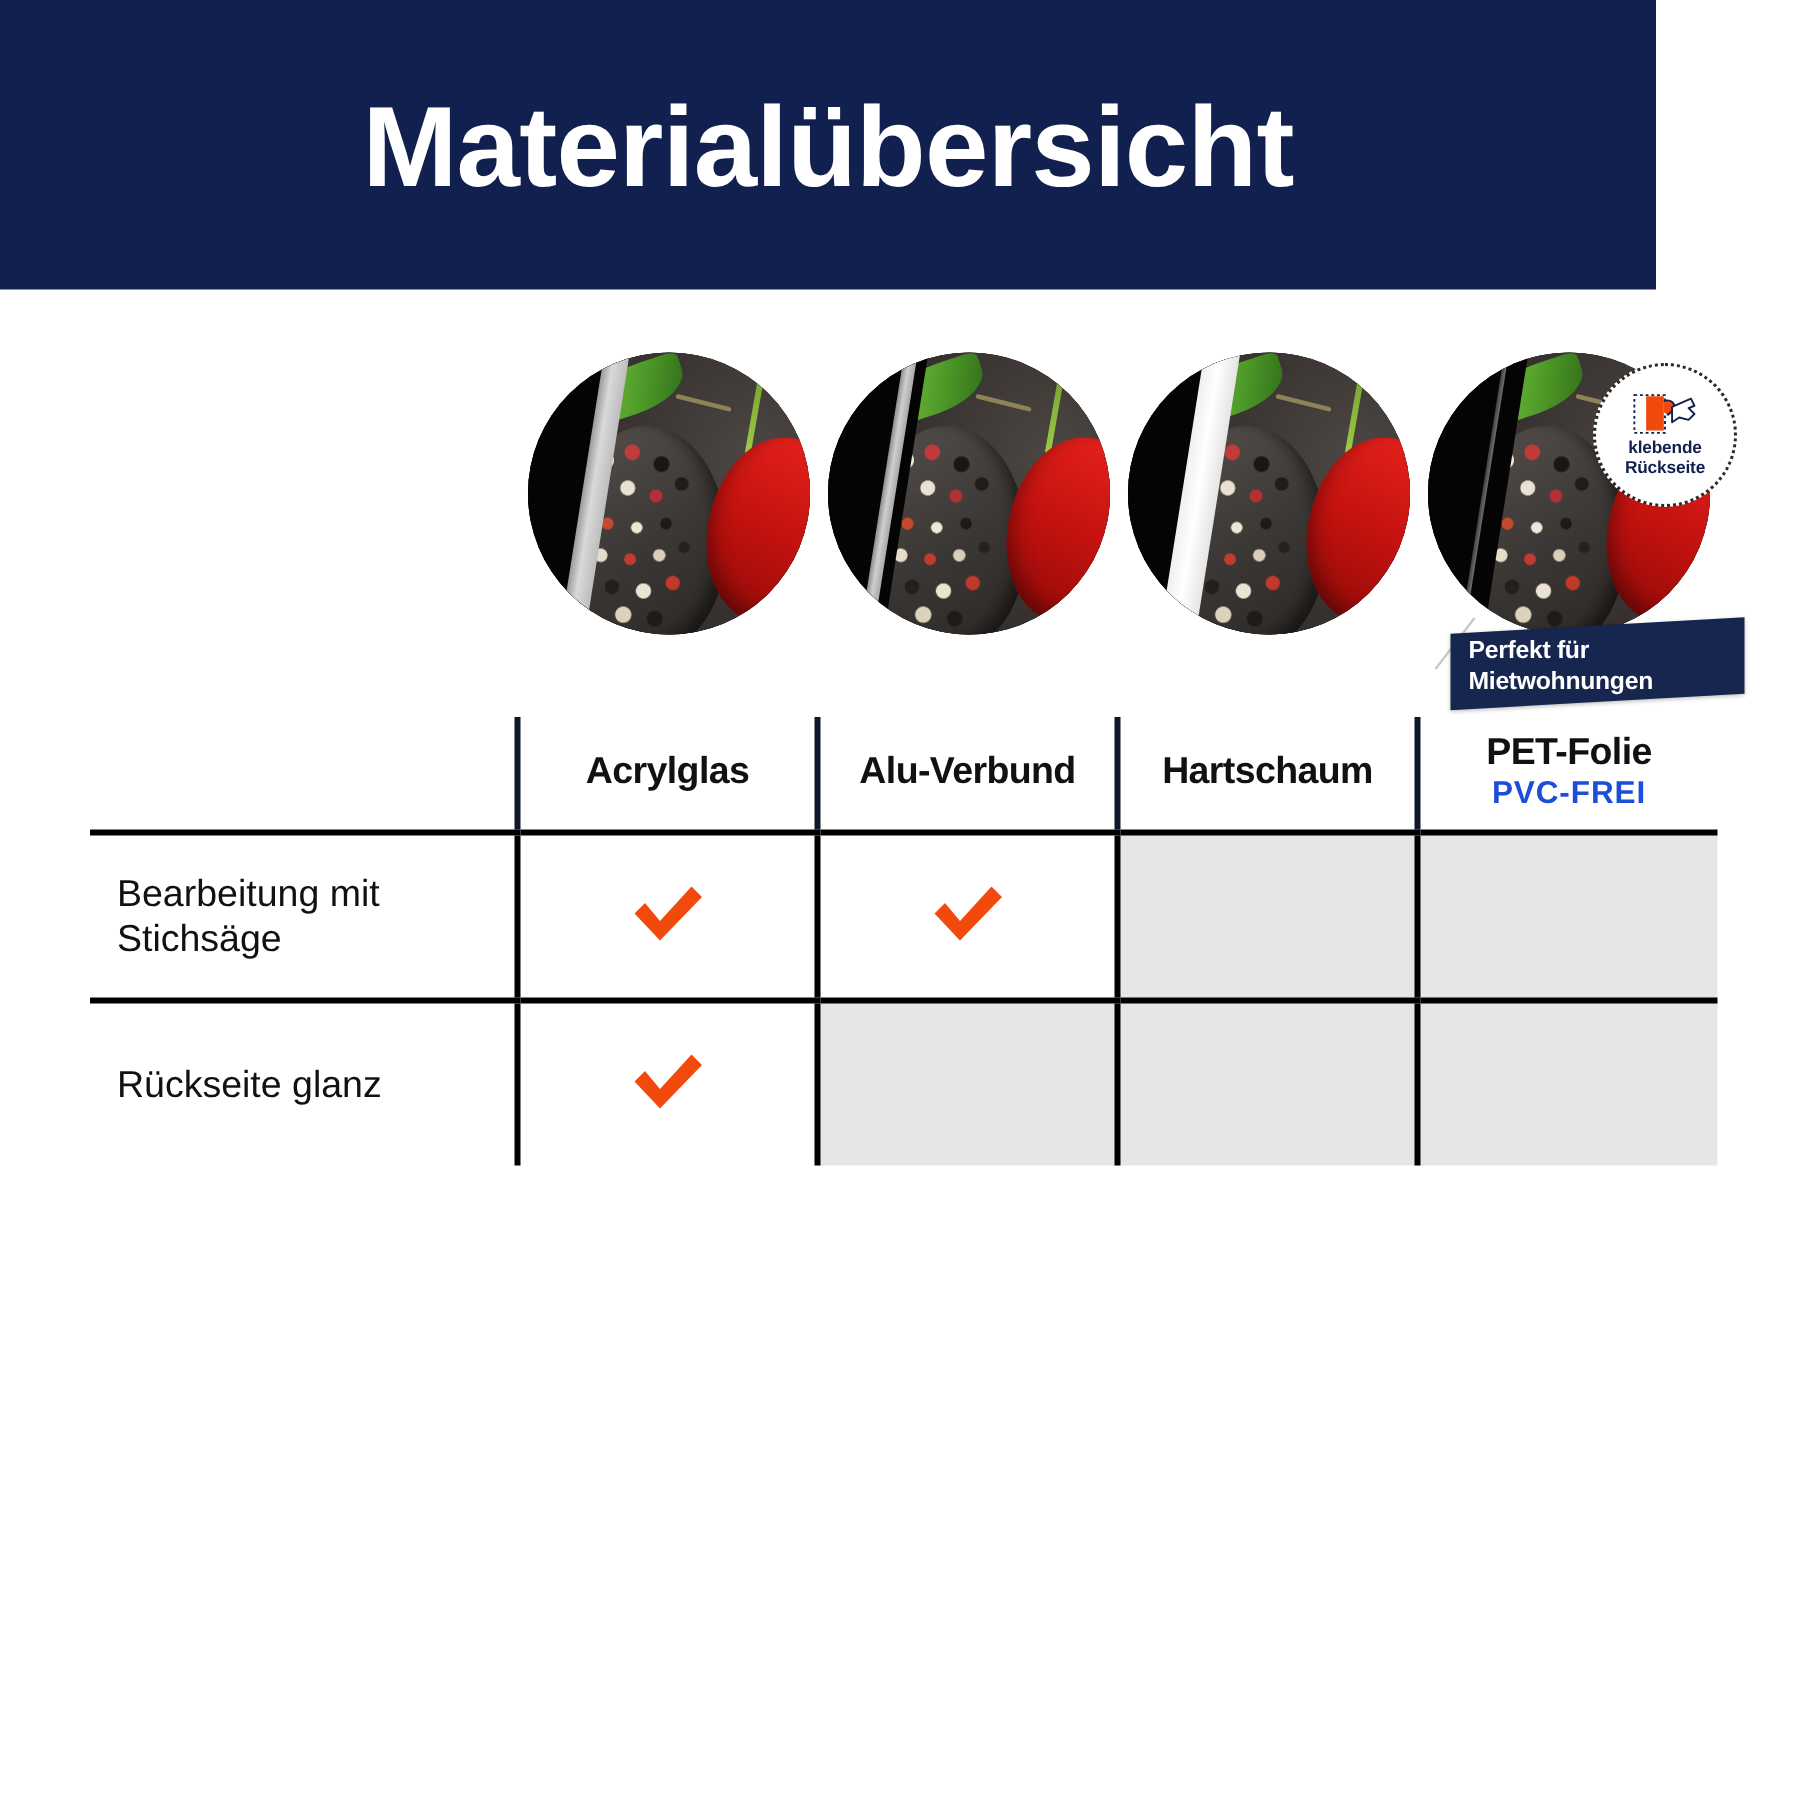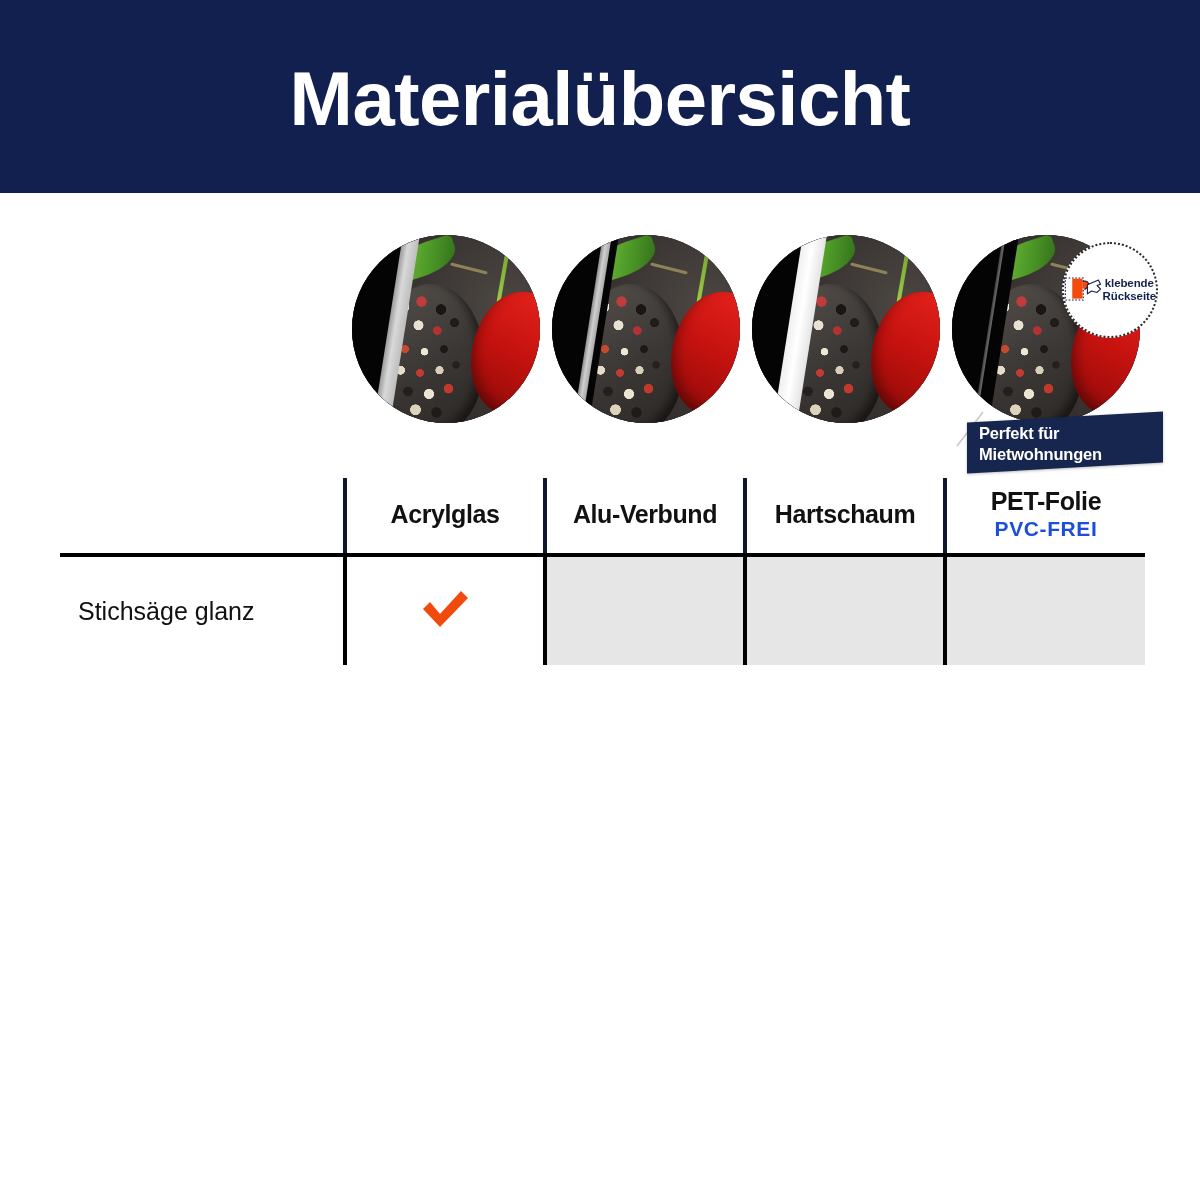--- a/index.html
+++ b/index.html
@@ -13,21 +13,21 @@
     font-family: "Liberation Sans", sans-serif;
     overflow: hidden;
     position: relative;
   }
 
   
   .header-band {
     position: absolute;
     left: 0;
     top: 0;
-    width: 1200px;
+    width: 1104px;
     height: 193px;
     background: #11204e;
     display: flex;
     align-items: center;
     justify-content: center;
   }
   .header-title {
     color: #ffffff;
     font-size: 76px;
     font-weight: bold;
@@ -182,21 +182,21 @@
     position: absolute;
     left: 1062px;
     top: 242px;
     width: 96px;
     height: 96px;
     border-radius: 50%;
     background: #ffffff;
     border: 2px dotted #2a2a2a;
     box-sizing: border-box;
     display: flex;
-    flex-direction: row;
+    flex-direction: column;
     align-items: center;
     justify-content: center;
     z-index: 6;
   }
   .sticky-badge .badge-icon {
     width: 44px;
     height: 30px;
     margin-bottom: 2px;
   }
   .sticky-badge .badge-text {
@@ -432,25 +432,40 @@
         </th>
 
         <th class="col-head">
           <span class="colhead-title">PET-Folie</span>
           <span class="colhead-sub">PVC-FREI</span>
         </th>
       </tr>
     </thead>
     <tbody>
 
-
-
-
       <tr>
-        <td class="row-label">Stichsäge glanz</td>
+        <td class="row-label">Bearbeitung mit Stichsäge</td>
+        <td class="cell">
+          <svg class="check" viewBox="0 0 56 42">
+              <path d="M6 21 L13 14 L23 26 L44 3 L51 10 L23 39 Z" fill="#f2490c"></path>
+            </svg>
+        </td>
+        <td class="cell">
+          <svg class="check" viewBox="0 0 56 42">
+              <path d="M6 21 L13 14 L23 26 L44 3 L51 10 L23 39 Z" fill="#f2490c"></path>
+            </svg>
+        </td>
+        <td class="cell off"></td>
+        <td class="cell off"></td>
+      </tr>
+
+
+
+      <tr>
+        <td class="row-label">Rückseite glanz</td>
         <td class="cell">
           <svg class="check" viewBox="0 0 56 42">
               <path d="M6 21 L13 14 L23 26 L44 3 L51 10 L23 39 Z" fill="#f2490c"></path>
             </svg>
         </td>
         <td class="cell off"></td>
         <td class="cell off"></td>
         <td class="cell off"></td>
       </tr>
 

